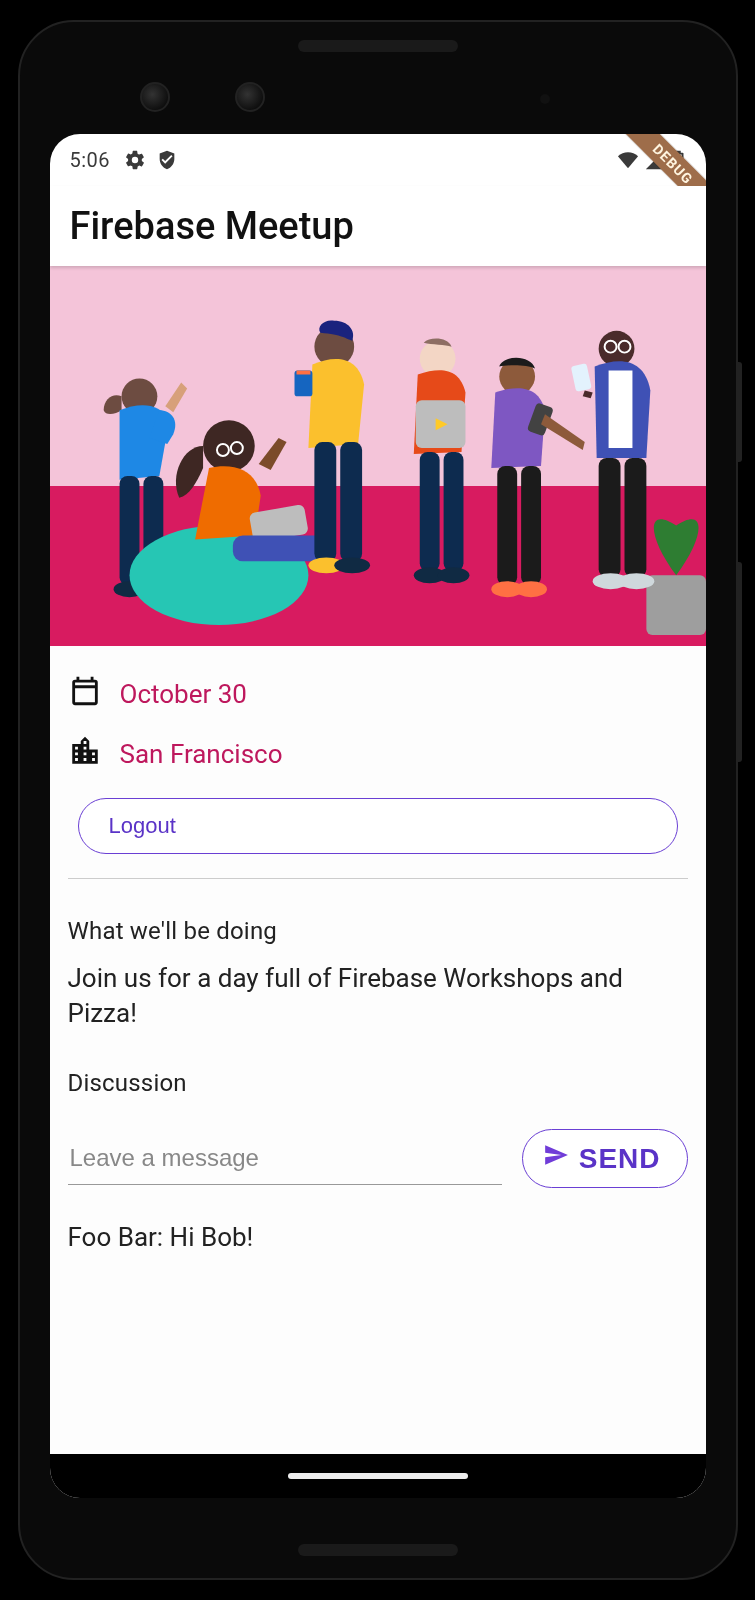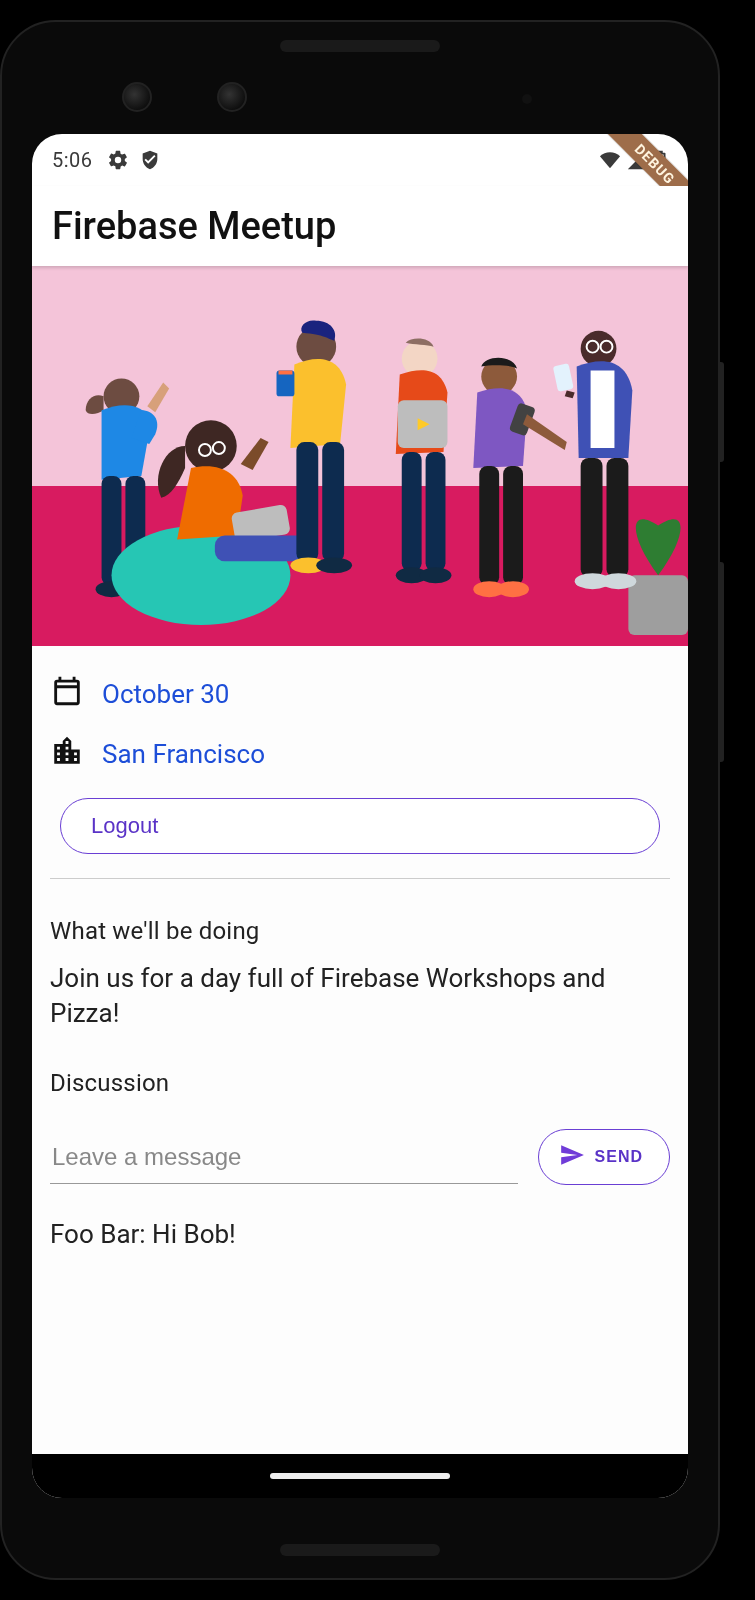--- a/index.html
+++ b/index.html
@@ -10,20 +10,21 @@
     height: 1600px;
     overflow: hidden;
   }
   .device-frame {
     width: 755px;
     height: 1600px;
     background: #000;
     position: relative;
     display: flex;
     align-items: center;
+    justify-content: center;
   }
   .device-inner {
     width: 720px;
     height: 1560px;
     background: #0a0a0a;
     border-radius: 56px;
     position: relative;
     border: 2px solid #222;
     display: flex;
     flex-direction: column;
@@ -133,21 +134,21 @@
   .hero {
     position: relative;
     height: 380px;
     overflow: hidden;
   }
   .hero .sky { position:absolute; inset:0; height: 68%; background: #f4c4d9; }
   .hero .ground { position:absolute; left:0; right:0; bottom:0; height: 42%; background: #d81b60; }
 
   
   .content { flex: 1; padding: 18px 18px 0 18px; background: #fdfdfd; display:flex; flex-direction:column; }
-  .row { display:flex; align-items:center; gap: 18px; padding: 10px 0; color: #1d4ed8; font-size: 26px; }
+  .row { display:flex; align-items:center; gap: 18px; padding: 10px 0; color: #be185d; font-size: 26px; }
   .row svg { flex: 0 0 auto; }
   .btn-row { display:flex; gap: 22px; padding: 14px 10px 22px 10px; flex-direction: column; }
   .pill-btn {
     border: 1.5px solid #6a3fd4;
     color: #5a33c7;
     background: #fff;
     border-radius: 999px;
     padding: 14px 30px;
     font-size: 22px;
     font-weight: 500;
@@ -169,21 +170,21 @@
     color: #a16207;
     outline: none;
   }
   .msg-input::placeholder { color: #888; }
   .send-btn {
     border: 1.5px solid #6a3fd4;
     color: #5a33c7;
     background: #fff;
     border-radius: 999px;
     padding: 12px 26px 12px 20px;
-    font-size: 16px;
+    font-size: 28px;
     font-weight: 700;
     letter-spacing: 1px;
     cursor: pointer;
     display:flex; align-items:center; gap:10px;
   }
   .send-btn svg path { fill: #703cd8; }
   .messages { margin-top: 26px; display:flex; flex-direction:column; font-size: 26px; color:#222; }
 
   .navbar {
     height: 44px;

